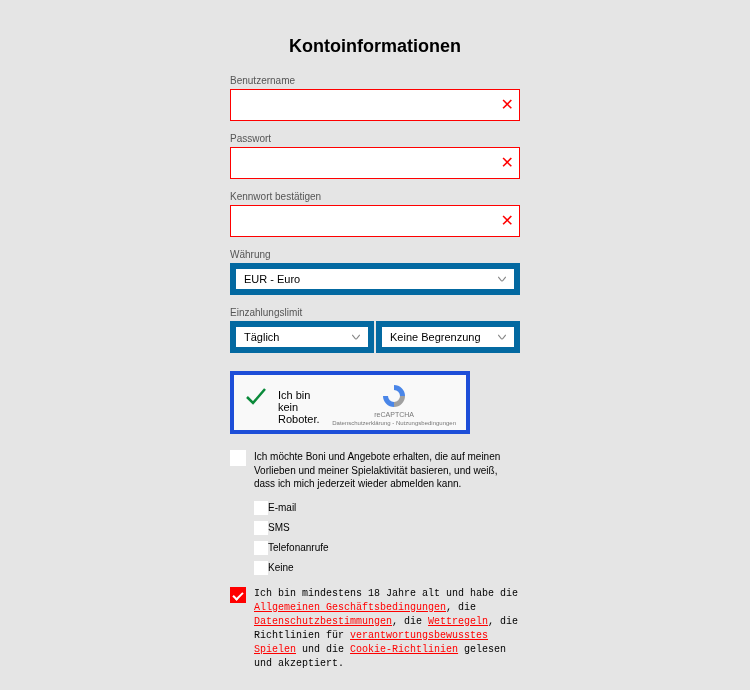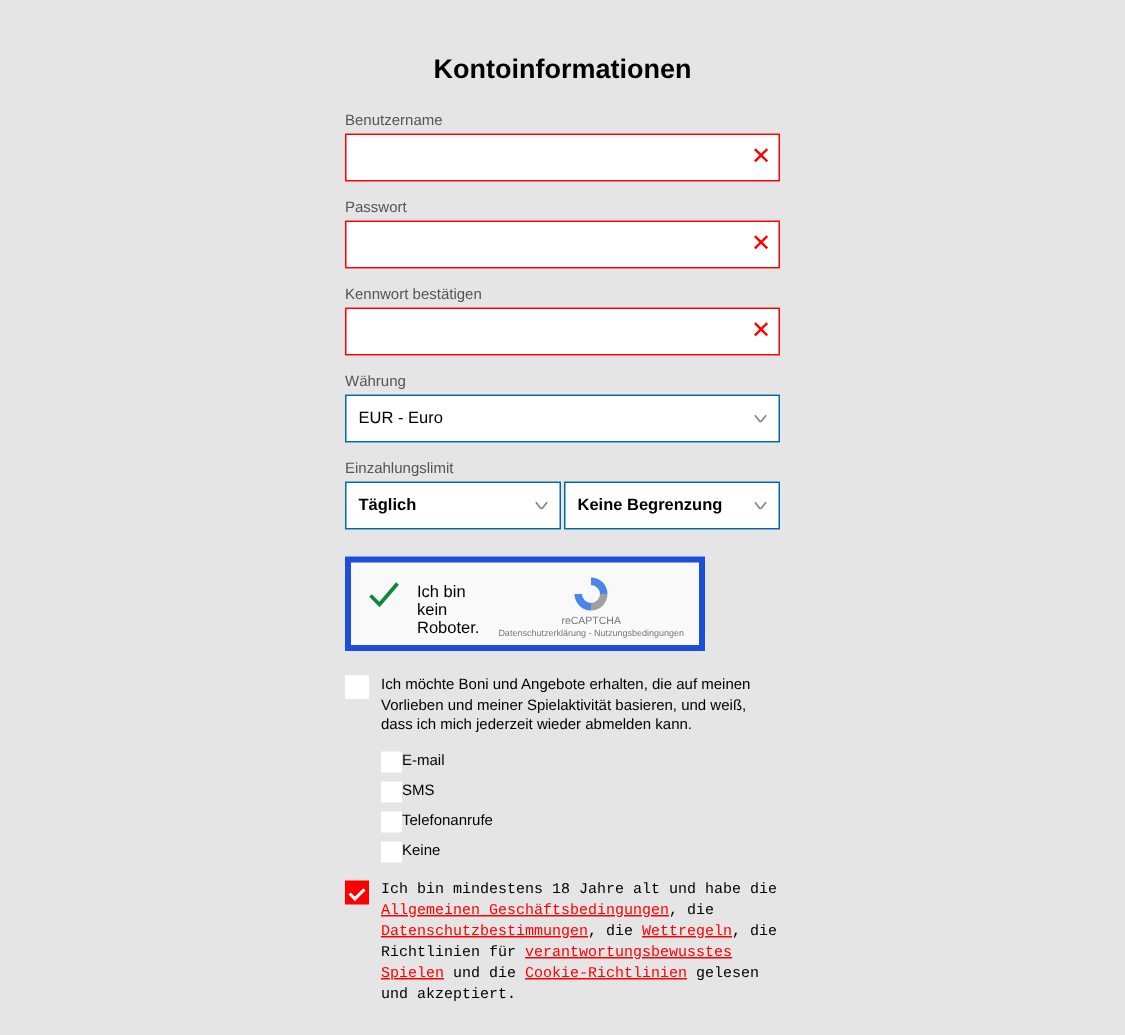--- a/index.html
+++ b/index.html
@@ -48,21 +48,21 @@
     top: 50%;
     transform: translateY(-50%);
     color: #ff0000;
     font-size: 16px;
     cursor: pointer;
     line-height: 1;
   }
   .select {
     width: 100%;
     height: 32px;
-    border: 1px solid #0369a1;
+    border: 6px solid #0369a1;
     background: #fff;
     padding: 0 24px 0 8px;
     font-size: 11px;
     position: relative;
     display: flex;
     align-items: center;
     cursor: pointer;
   }
   .select-group { margin-bottom: 12px; }
   .chevron {
@@ -70,21 +70,20 @@
     right: 8px;
     top: 50%;
     transform: translateY(-50%);
     width: 8px;
     height: 5px;
   }
   .chevron svg { display:block; }
   .two-col {
     display: flex;
     gap: 2px;
-    font-weight: bold;
   }
   .two-col > * { flex: 1; min-width: 0; }
 
   .captcha {
     margin-top: 18px;
     width: 240px;
     border: 4px solid #1d4ed8;
     background: #f9f9f9;
     padding: 8px 10px 4px 10px;
     display: flex;

